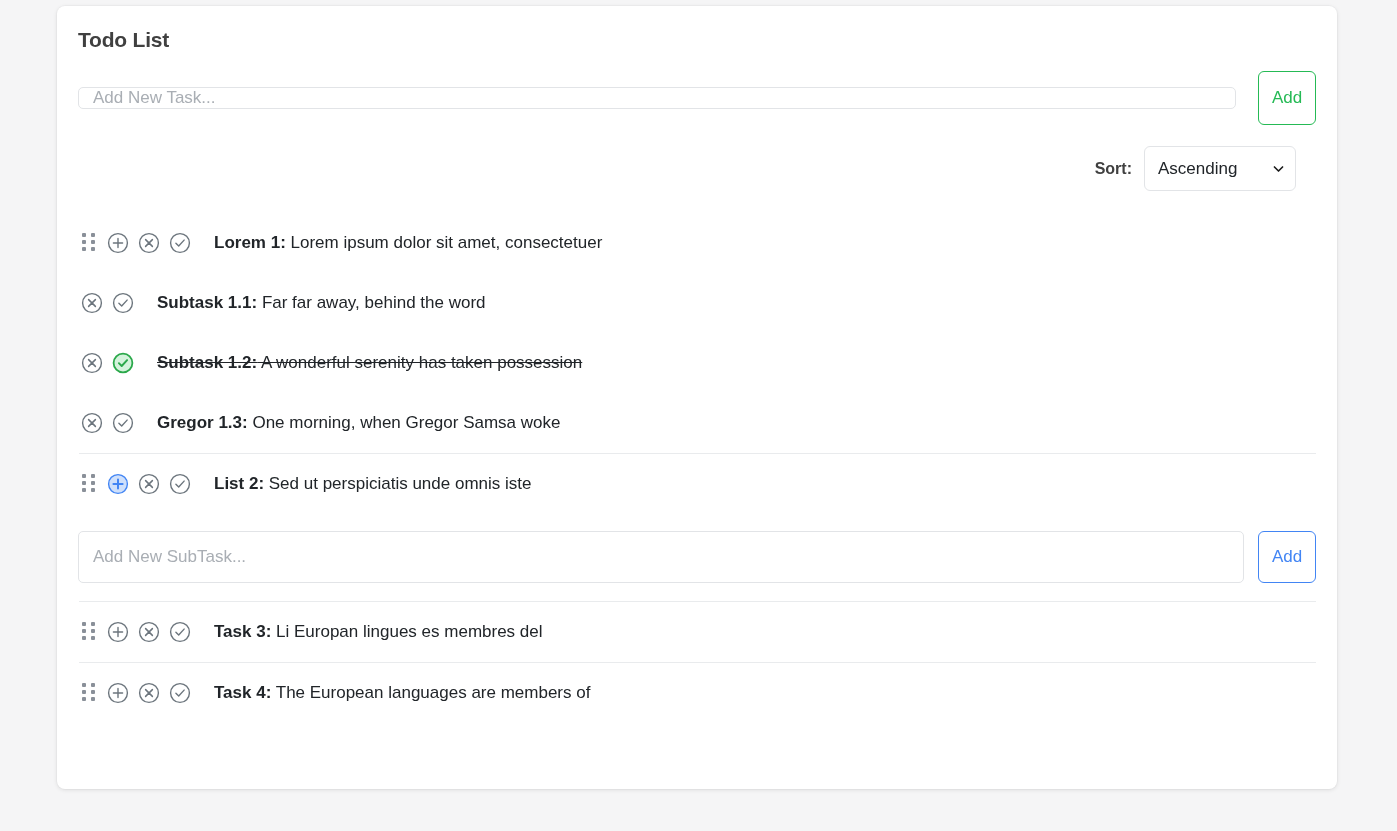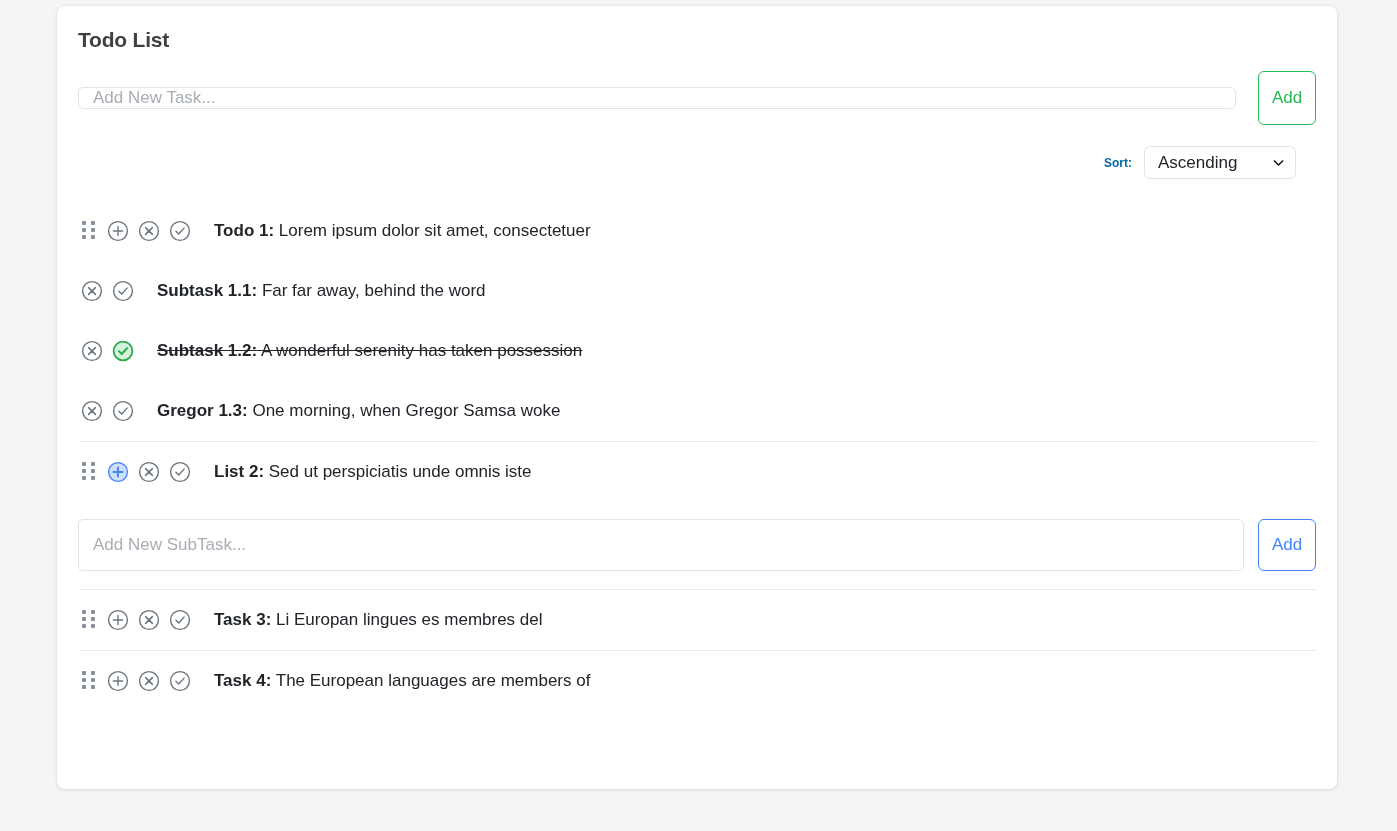--- a/index.html
+++ b/index.html
@@ -77,27 +77,27 @@
   
   .sort-row {
     display: flex;
     align-items: center;
     justify-content: flex-end;
     gap: 12px;
     margin-top: 22px;
     padding-right: 20px;
   }
   .sort-label {
-    font-size: 12px;
+    font-size: 16px;
     font-weight: bold;
-    color: #0369a1;
+    color: #404040;
   }
   .sort-select {
     width: 152px;
-    height: 33px;
+    height: 45px;
     border: 1px solid #e2e4e7;
     border-radius: 6px;
     background: #ffffff;
     font-family: "Liberation Sans", sans-serif;
     font-size: 17px;
     color: #212529;
     padding: 0 30px 0 13px;
     box-sizing: border-box;
     -webkit-appearance: none;
     -moz-appearance: none;
@@ -228,21 +228,21 @@
             <circle cx="11" cy="11" r="9.4" fill="none" stroke="#6c757d" stroke-width="1.4"></circle>
             <path d="M7.6 7.6 L14.4 14.4 M14.4 7.6 L7.6 14.4" stroke="#6c757d" stroke-width="1.5" stroke-linecap="round"></path>
           </svg>
         </span>
         <span class="icon-btn">
           <svg width="22" height="22" viewBox="0 0 22 22">
             <circle cx="11" cy="11" r="9.4" fill="none" stroke="#6c757d" stroke-width="1.4"></circle>
             <path d="M6.9 11.2 L9.7 14 L15.1 8.1" fill="none" stroke="#6c757d" stroke-width="1.4" stroke-linecap="round" stroke-linejoin="round"></path>
           </svg>
         </span>
-        <span class="row-text"><span class="lbl">Todo 1:</span> Lorem ipsum dolor sit amet, consectetuer</span>
+        <span class="row-text"><span class="lbl">Lorem 1:</span> Lorem ipsum dolor sit amet, consectetuer</span>
       </div>
       <div class="row subtask-row">
         <span class="icon-btn">
           <svg width="22" height="22" viewBox="0 0 22 22">
             <circle cx="11" cy="11" r="9.4" fill="none" stroke="#6c757d" stroke-width="1.4"></circle>
             <path d="M7.6 7.6 L14.4 14.4 M14.4 7.6 L7.6 14.4" stroke="#6c757d" stroke-width="1.5" stroke-linecap="round"></path>
           </svg>
         </span>
         <span class="icon-btn">
           <svg width="22" height="22" viewBox="0 0 22 22">

